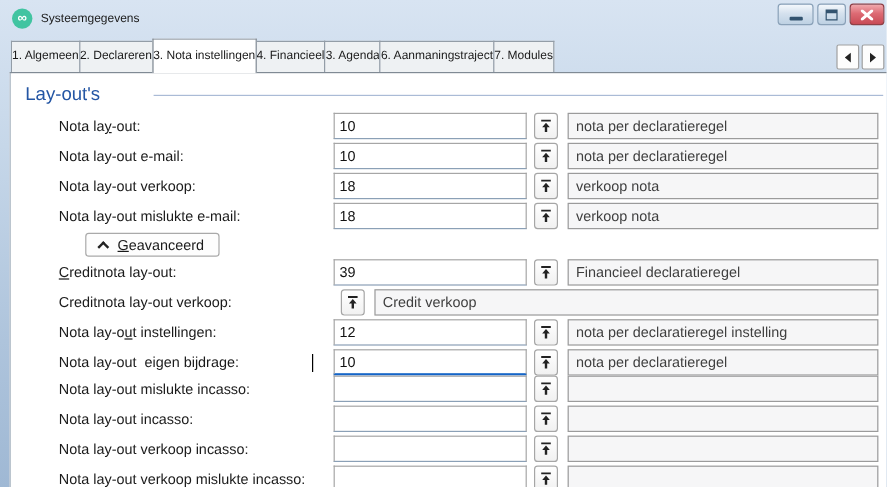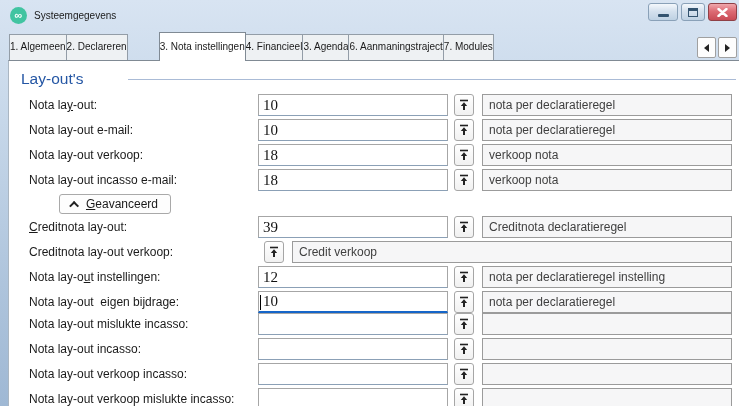--- a/index.html
+++ b/index.html
@@ -27,51 +27,51 @@
   .glyph-min { width:11px; height:3px; background:#33536f; border-radius:1px; margin-top:7px; }
   .glyph-max { width:10px; height:9px; border:1px solid #33536f; border-top-width:3px; background:transparent; }
 
   
   .tabs { position:absolute; left:9px; right:44px; top:32px; height:29px;
           display:flex; align-items:flex-end; overflow:hidden; white-space:nowrap; }
   .tab { flex:0 0 auto; height:26px; margin-bottom:1px; padding:0 0; line-height:24px;
          font-size:10px; color:#1a1a1a; background:#eef1f3;
          border:1px solid #939da7; border-bottom:none; margin-right:-1px; cursor:default; }
   .tab.active { height:29px; margin-bottom:0; line-height:27px; background:#ffffff;
-                border:1px solid #808a94; border-bottom:none; position:relative; z-index:3;margin-left:32px; }
+                border:1px solid #808a94; border-bottom:none; position:relative; z-index:3; }
   .tabnav { position:absolute; right:2px; top:37px; display:flex; gap:2px; z-index:4; }
   .tabnav-btn { width:19px; height:21px; background:#fdfdfd; border:1px solid #a0a0a0; border-radius:2px;
                 display:flex; align-items:center; justify-content:center; cursor:default; }
   .tri-left  { width:0; height:0; border-top:4px solid transparent; border-bottom:4px solid transparent; border-right:5px solid #222; }
   .tri-right { width:0; height:0; border-top:4px solid transparent; border-bottom:4px solid transparent; border-left:5px solid #222; }
 
   
   .content { position:absolute; left:8px; right:0; top:60px; bottom:0;
              background:#ffffff; border-top:1px solid #808a94; border-left:1px solid #aab6c2;
              overflow:hidden; }
 
   .heading-row { height:30px; display:flex; align-items:center; padding:6px 3px 0 12px;gap:36px; }
   .heading { font-size:15.5px; color:#2456a4; white-space:pre; }
   .heading-rule { flex:1; height:1px; background:#aabbd6; margin-left:9px; }
 
   .rows { padding-top:3px; }
-  .row { position:relative; height:22px; margin-bottom:3px; display:flex; align-items:center; }
+  .row { position:relative; height:22px; margin-bottom:3px; display:flex; align-items:center;padding-left:20px; }
   .row label { margin-left:20px; flex:0 0 229px; font-size:12px; color:#1a1a1a; white-space:pre; }
   .accel { text-decoration:underline; }
   .num { flex:0 0 38px; height:22px; border:1px solid #a6a6a6; border-bottom-color:#8ba0b6;
-         font-family:Liberation Serif, serif; font-size:15px; color:#111; padding:0 0 0 4px; outline:none; background:#fff; }
+         font-family:Liberation Sans, sans-serif; font-size:12px; color:#111; padding:0 0 0 4px; outline:none; background:#fff; }
   .num.focused { border-bottom:2px solid #1565c8; }
   .caret { position:absolute; left:251px; top:4px; width:1px; height:15px; background:#000; }
   .spin { flex:0 0 20px; height:22px; margin-left:6px; border:1px solid #a6a6a6; border-radius:3px;
           background:linear-gradient(to bottom,#ffffff,#f1f1f1); display:flex; align-items:center; justify-content:center; cursor:default; padding:0; }
   .desc { flex:1; height:22px; margin-left:8px; margin-right:7px; background:#f6f6f7;
           border:1px solid #9b9b9b; font-size:12px; color:#3f3f3f; line-height:20px; padding-left:6px;
           white-space:nowrap; overflow:hidden; }
 
-  .adv-row { height:20px; margin:0 0 2px 0; display:flex; align-items:center; }
+  .adv-row { height:20px; margin:0 0 2px 0; display:flex; align-items:center;padding-left:12px; }
   .adv-btn { margin-left:50px; width:112px; height:20px; border:1px solid #a9a9a9; border-radius:3px;
              background:#fdfdfd; font-family:"Liberation Sans",sans-serif; font-size:12px; color:#1a1a1a;
              display:flex; align-items:center; justify-content:center; gap:7px; cursor:default; }
   .chev-up { width:7px; height:7px; border-left:2px solid #222; border-top:2px solid #222;
              transform:rotate(45deg) translateY(2px); }
 </style>
 </head>
 <body>
 
 <div class="window">
@@ -152,21 +152,21 @@
         <button class="spin">
             <svg width="10" height="12" viewBox="0 0 10 12">
               <path d="M1 1.5 H9" stroke="#222" stroke-width="1.6"></path>
               <path d="M5 3.2 L1.8 7 H4 V11 H6 V7 H8.2 Z" fill="#222"></path>
             </svg>
           </button>
         <div class="desc">verkoop nota</div>
       </div>
 
       <div class="row">
-        <label><span>Nota lay-out incasso e-mail:</span><span class="accel"></span><span></span></label>
+        <label><span>Nota lay-out mislukte e-mail:</span><span class="accel"></span><span></span></label>
         <input class="num" value="18" style="">
         <button class="spin">
             <svg width="10" height="12" viewBox="0 0 10 12">
               <path d="M1 1.5 H9" stroke="#222" stroke-width="1.6"></path>
               <path d="M5 3.2 L1.8 7 H4 V11 H6 V7 H8.2 Z" fill="#222"></path>
             </svg>
           </button>
         <div class="desc">verkoop nota</div>
       </div>
 
@@ -179,21 +179,21 @@
 
       <div class="row">
         <label><span></span><span class="accel">C</span><span>reditnota lay-out:</span></label>
         <input class="num" value="39" style="">
         <button class="spin">
             <svg width="10" height="12" viewBox="0 0 10 12">
               <path d="M1 1.5 H9" stroke="#222" stroke-width="1.6"></path>
               <path d="M5 3.2 L1.8 7 H4 V11 H6 V7 H8.2 Z" fill="#222"></path>
             </svg>
           </button>
-        <div class="desc">Creditnota declaratieregel</div>
+        <div class="desc">Financieel declaratieregel</div>
       </div>
 
       <div class="row">
         <label><span>Creditnota lay-out verkoop:</span><span class="accel"></span><span></span></label>
         <button class="spin">
             <svg width="10" height="12" viewBox="0 0 10 12">
               <path d="M1 1.5 H9" stroke="#222" stroke-width="1.6"></path>
               <path d="M5 3.2 L1.8 7 H4 V11 H6 V7 H8.2 Z" fill="#222"></path>
             </svg>
           </button>

